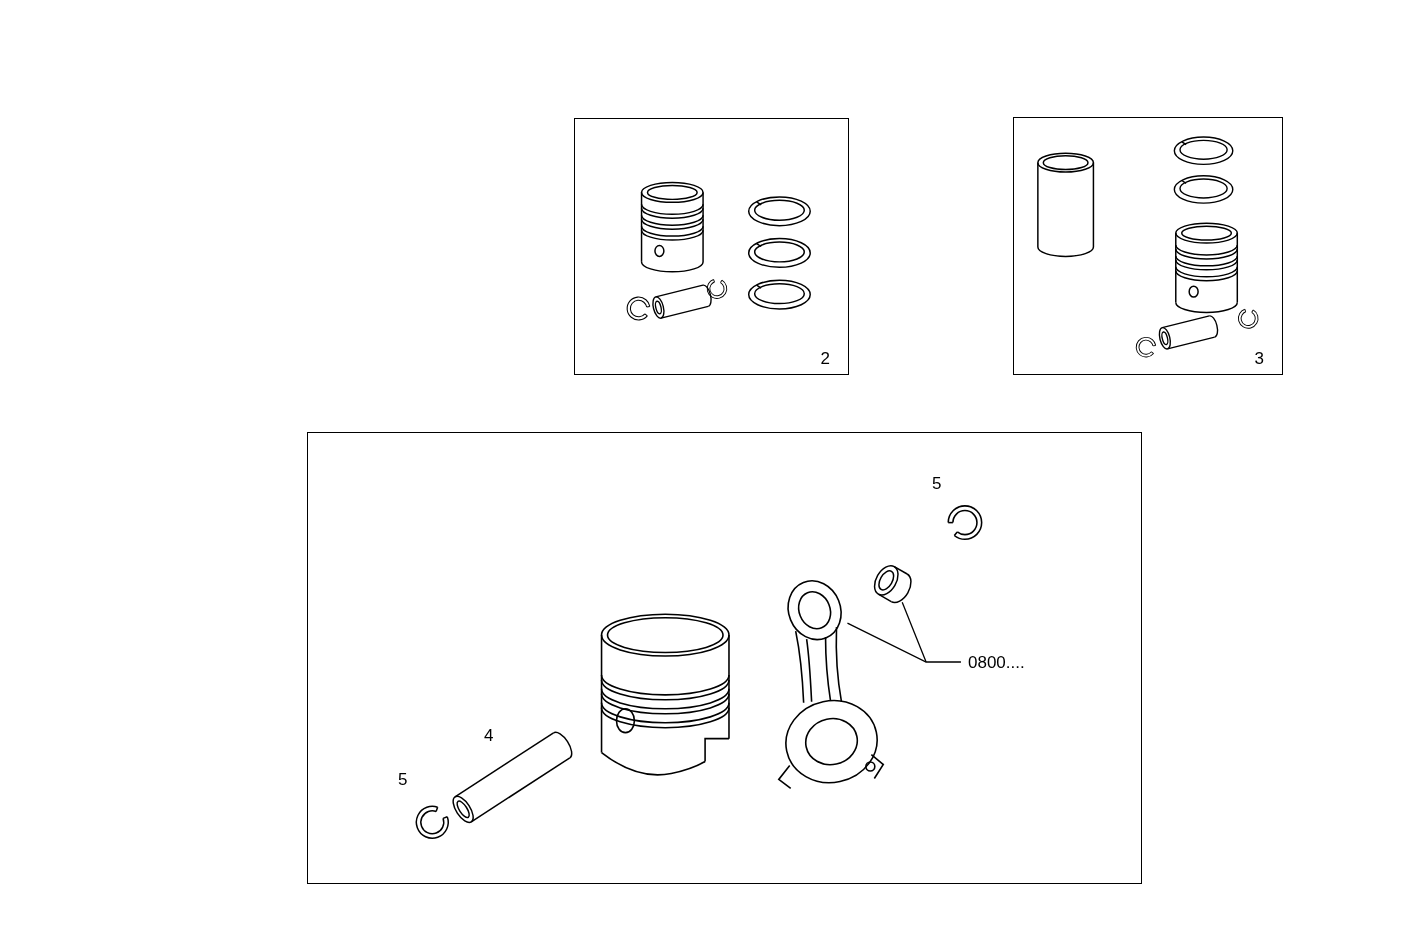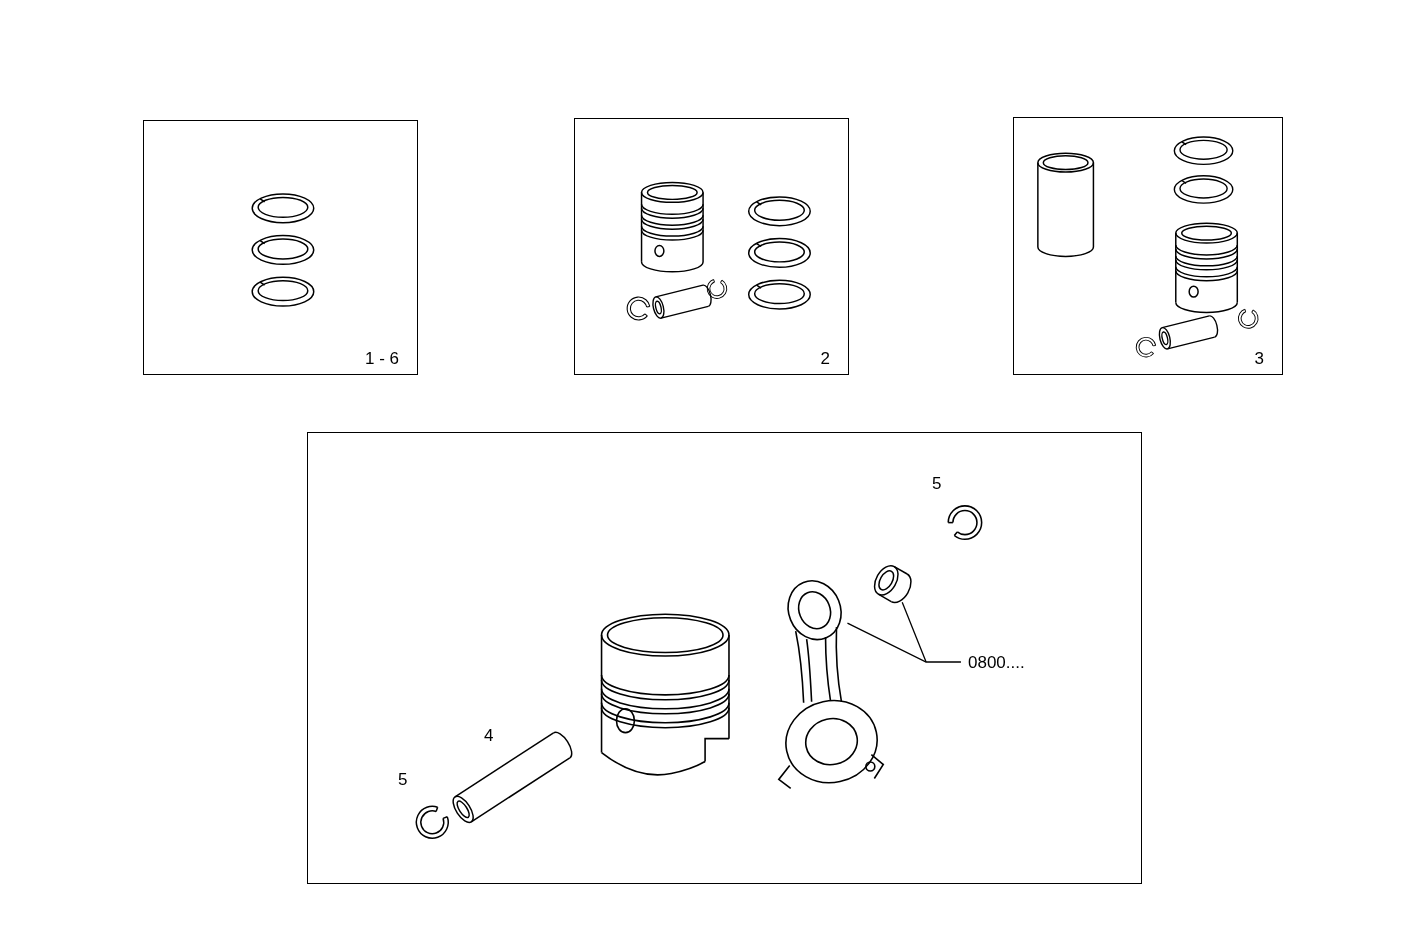--- a/index.html
+++ b/index.html
@@ -106,28 +106,20 @@
       <g id="sym-bushing" fill="none" stroke="#000" stroke-width="1.5">
         <ellipse cx="0" cy="0" rx="10" ry="16"></ellipse>
         <ellipse cx="0" cy="0" rx="6" ry="10.5"></ellipse>
         <line x1="0" y1="-16" x2="15" y2="-16"></line>
         <line x1="0" y1="16" x2="15" y2="16"></line>
         <path d="M 15 -16 A 10 16 0 0 1 15 16"></path>
       </g>
     </defs>
   </svg>
 
-  <div class="panel" id="panel-1">
-    <svg viewBox="0 0 275 255">
-      <use href="#sym-ring" transform="translate(140,88)"></use>
-      <use href="#sym-ring" transform="translate(140,130)"></use>
-      <use href="#sym-ring" transform="translate(140,172)"></use>
-    </svg>
-    <div class="panel-label">1 - 6</div>
-  </div>
 
   <div class="panel" id="panel-2">
     <svg viewBox="0 0 275 257">
       <use href="#sym-piston-small" transform="translate(98,74)"></use>
       <use href="#sym-ring" transform="translate(206,93)"></use>
       <use href="#sym-ring" transform="translate(206,135)"></use>
       <use href="#sym-ring" transform="translate(206,177)"></use>
       <use href="#sym-pin-small" transform="translate(84,190) rotate(-14)"></use>
       <use href="#sym-circlip" transform="translate(64,191) rotate(40) scale(0.72)"></use>
       <use href="#sym-circlip" transform="translate(143,171) rotate(-60) scale(0.62)"></use>

